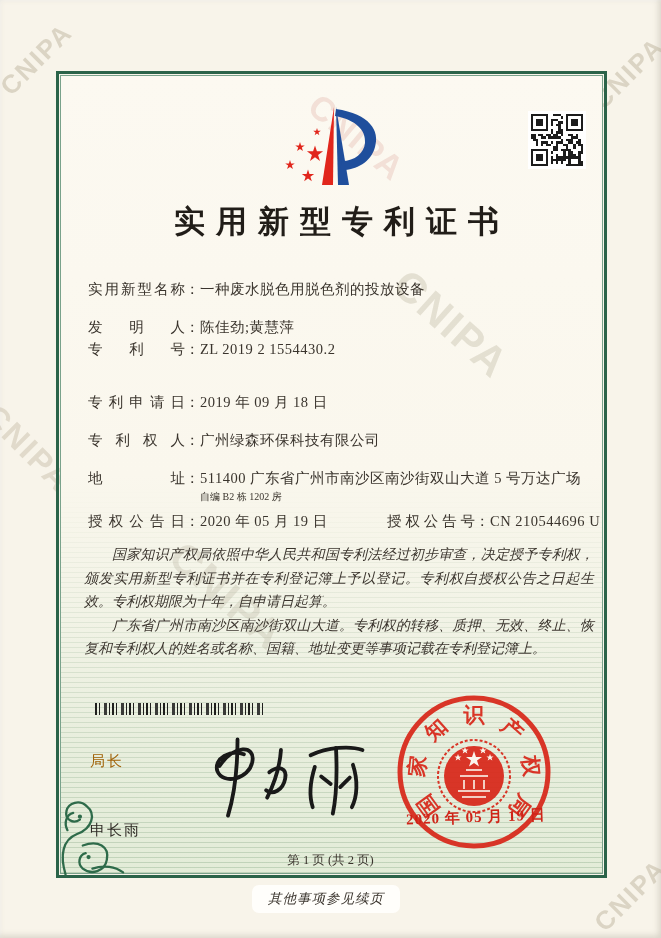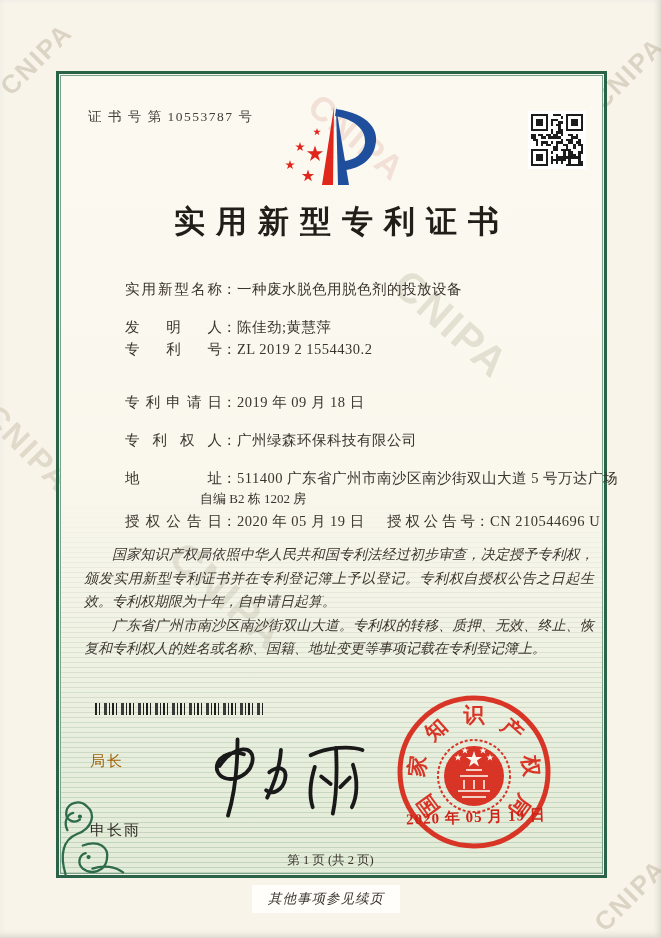--- a/index.html
+++ b/index.html
@@ -42,26 +42,26 @@
   .content { position:absolute; inset:0; z-index:4; color:#36312b; }
   .cert-number { position:absolute; left:88px; top:108px; font-size:13.5px; letter-spacing:1.5px; color:#433e37; }
   .logo { position:absolute; left:272px; top:99px; width:120px; height:94px; }
   .qr { position:absolute; left:528px; top:111px; width:58px; height:58px; background:#fff; padding:3px; }
   .qr svg { width:100%; height:100%; display:block; }
   .title {
     position:absolute; left:56px; top:201px; width:549px; text-align:center;
     font-size:31px; font-weight:bold; color:#211d18; letter-spacing:11px; text-indent:11px;padding-left:12px;
   }
   .frow { position:absolute; left:88px; font-size:14.5px; white-space:nowrap; color:#3a342d; }
-  .flabel { display:inline-block; width:97px; text-align:justify; text-align-last:justify; vertical-align:baseline;margin-left:37px; }
+  .flabel { display:inline-block; width:97px; text-align:justify; text-align-last:justify; vertical-align:baseline; }
   .flabel2 { display:inline-block; width:88px; text-align:justify; text-align-last:justify; }
   .fcolon { display:inline-block; width:15px; }
   .fvalue { letter-spacing:.5px; }
   .pair2 { position:absolute; left:255px; top:0;margin-left:44px; }
-  .addr-line2 { position:absolute; left:200px; top:490px; font-size:13px; color:#3a342d; }
+  .addr-line2 { position:absolute; left:200px; top:490px; font-size:10px; color:#3a342d; }
   .paragraphs {
     position:absolute; left:84px; top:543px; width:510px;
     font-size:14px; line-height:23.5px; font-style:italic; color:#3b352e; text-align:justify;
   }
   .paragraphs p { text-indent:2em; }
   .barcode {
     position:absolute; left:95px; top:703px; width:168px; height:12px;
     background:
       repeating-linear-gradient(90deg,#20201e 0 2px,transparent 2px 4px,#20201e 4px 5px,transparent 5px 9px,#3a3a38 9px 12px,transparent 12px 14px,#20201e 14px 15px,transparent 15px 17px);
   }
@@ -71,21 +71,21 @@
   
   .seal { position:absolute; left:392px; top:690px; width:164px; height:164px; z-index:5; opacity:.93; }
   .seal-ch { font-size:21px; font-weight:bold; fill:#d8281a; text-anchor:middle; dominant-baseline:central; font-family:"Liberation Serif","DejaVu Serif",serif; }
   .seal-date {
     position:absolute; left:396px; top:808px; width:160px; text-align:center; z-index:6;
     font-size:15px; font-weight:bold; color:#cf2418; transform:rotate(-2deg); letter-spacing:1px;
   }
   .page-indicator { position:absolute; left:56px; top:852px; width:549px; text-align:center; font-size:12.5px; color:#3a342d; }
   .footer-note {
     position:absolute; left:252px; top:885px; background:#fffefb; padding:5px 16px;
-    font-size:13.5px; font-style:italic; color:#3b352e; letter-spacing:1px; z-index:4;
+    font-size:13.5px; font-style:italic; color:#3b352e; letter-spacing:1px; z-index:4;border-radius:7px;
   }
   .ornament { position:absolute; left:54px; top:786px; width:96px; height:96px; z-index:5; }
 </style>
 </head>
 <body>
 
 <div class="page">
 
   <div class="wm wm-tl">CNIPA</div>
   <div class="wm wm-tr">CNIPA</div>
@@ -94,21 +94,20 @@
   <div class="wm wm-in1">CNIPA</div>
   <div class="wm wm-in2">CNIPA</div>
   <div class="wm wm-logo">CNIPA</div>
 
   <div class="frame">
     <div class="frame-inner"></div>
   </div>
 
   <div class="content">
 
-    <div class="cert-number">证 书 号 第 10553787 号</div>
 
     <div class="logo">
       <svg viewBox="0 0 120 90" width="120" height="94">
         <defs>
           <polygon id="star" points="0,-1 0.2245,-0.309 0.951,-0.309 0.363,0.118 0.588,0.809 0,0.382 -0.588,0.809 -0.363,0.118 -0.951,-0.309 -0.2245,-0.309"></polygon>
         </defs>
 
         <polygon points="62,6 50,84 61,84" fill="#e1261c"></polygon>
 
         <polygon points="64,6 66,84 77,84" fill="#1f4e9c"></polygon>

